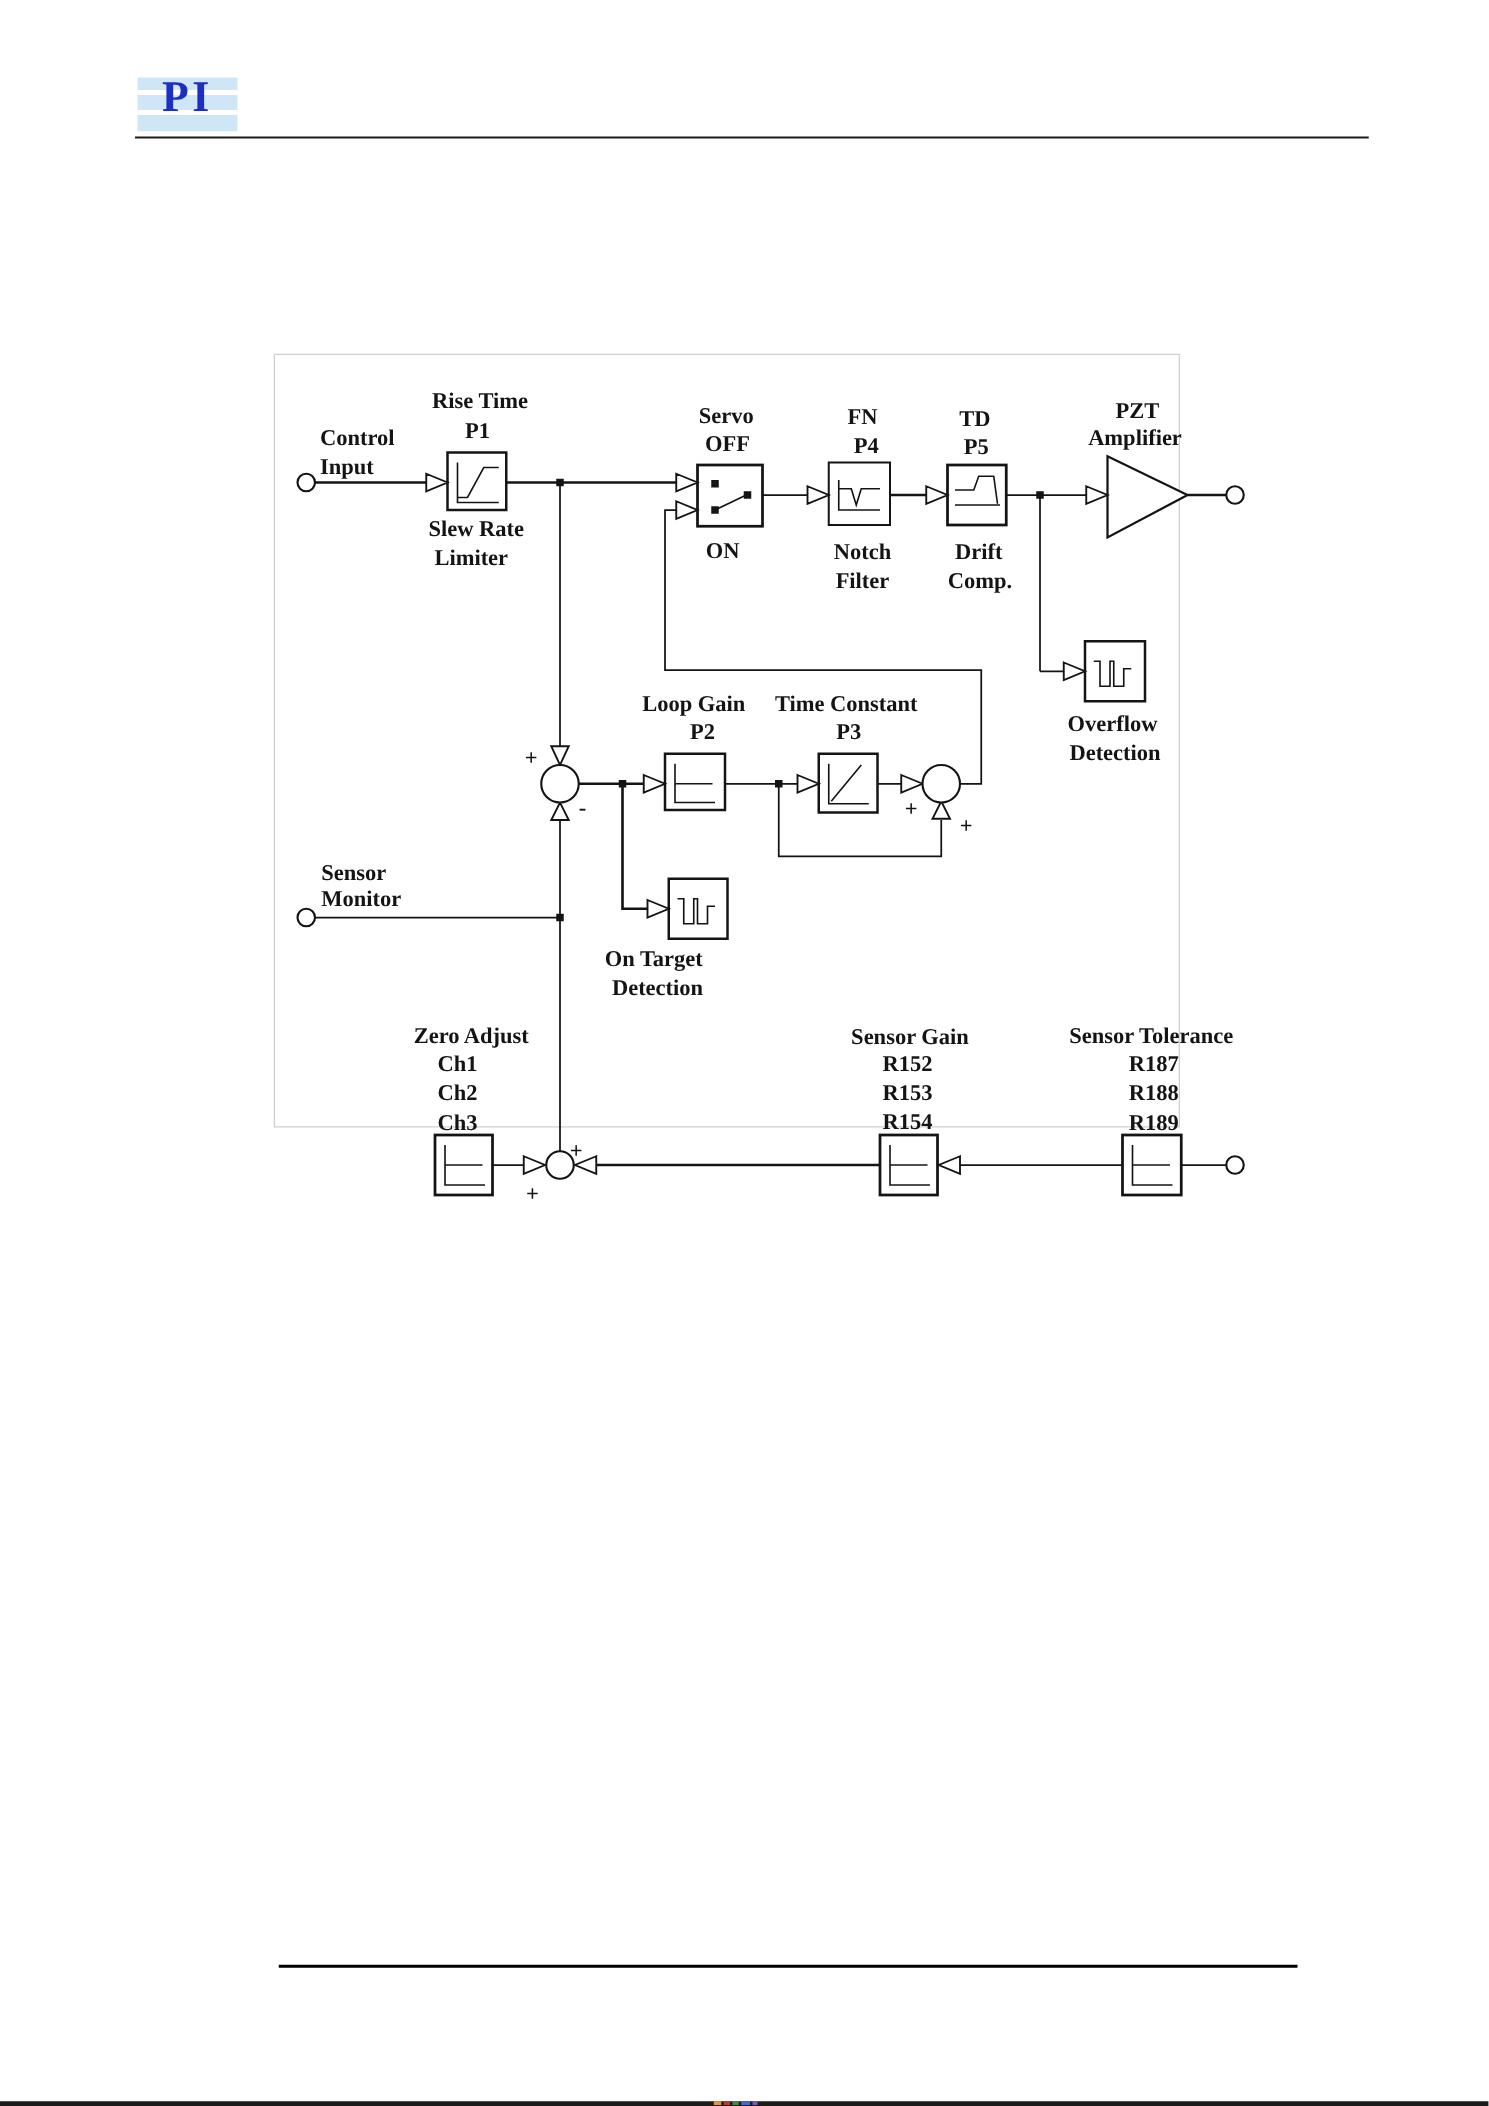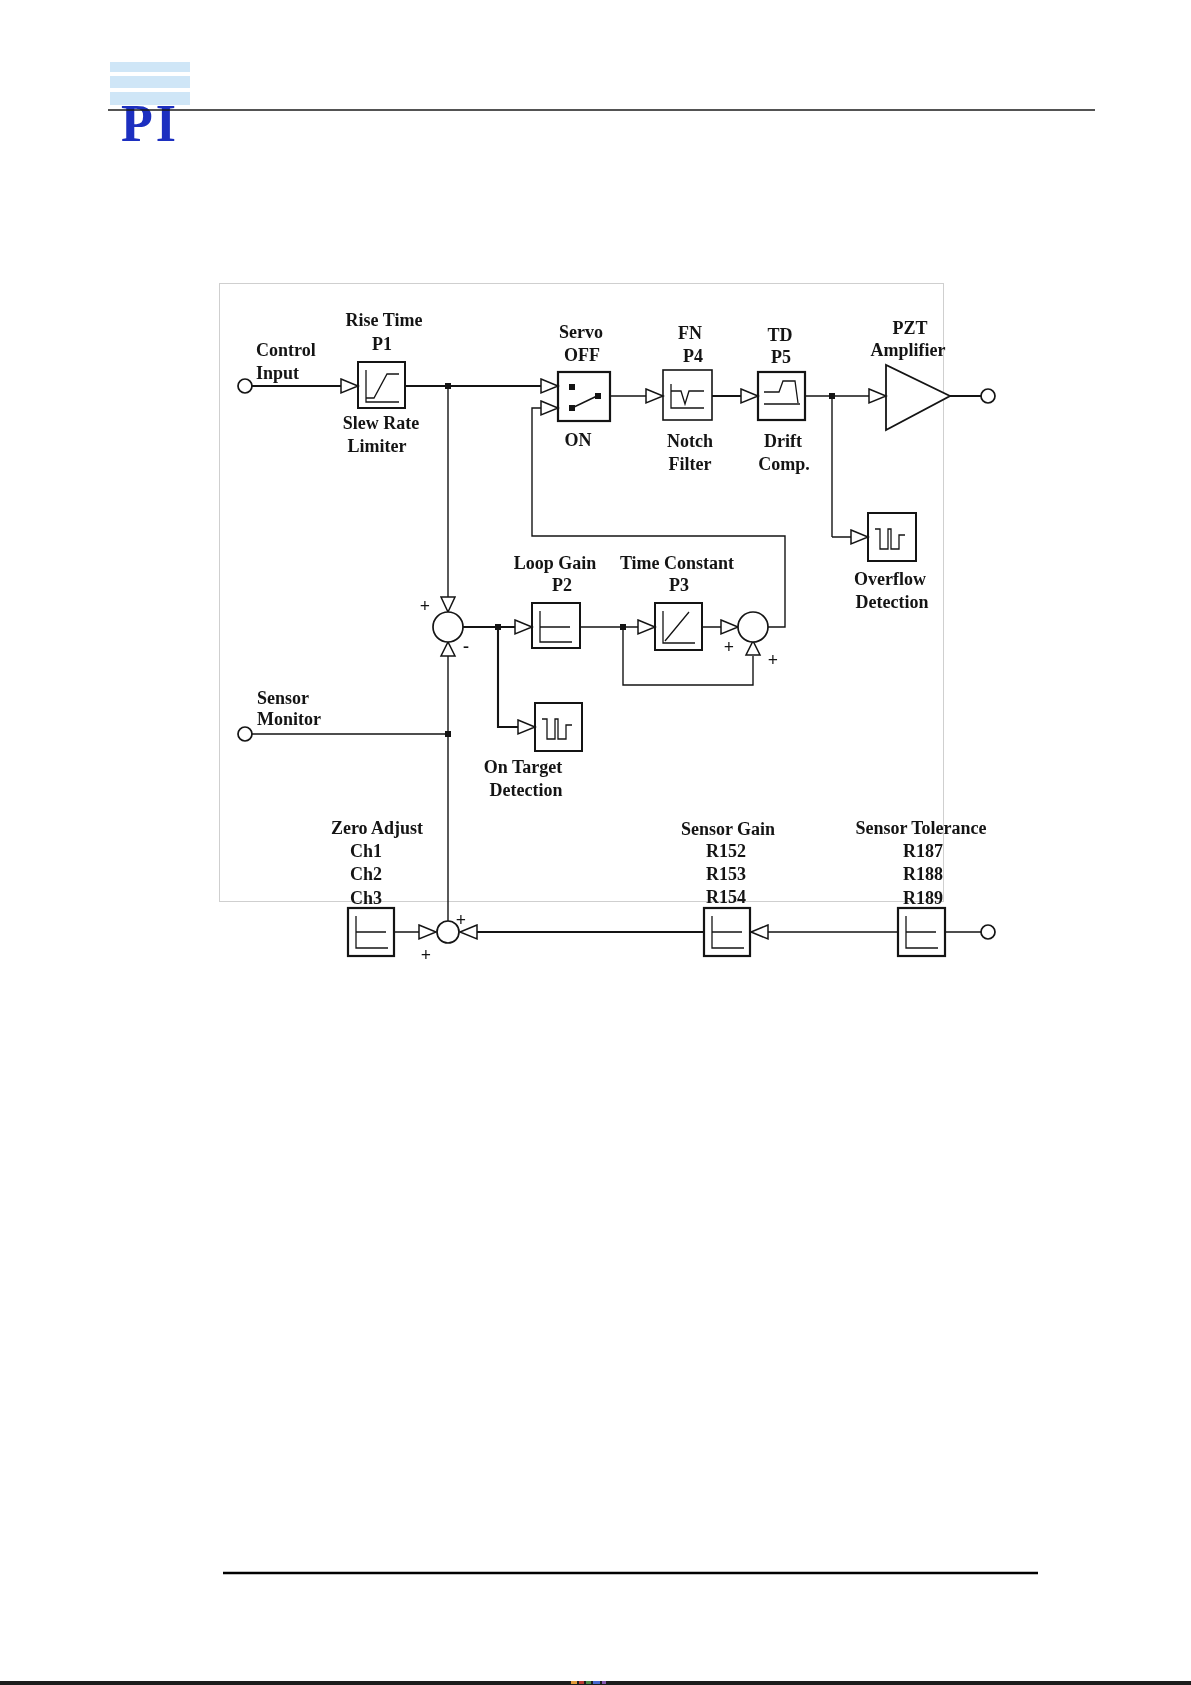--- a/index.html
+++ b/index.html
@@ -3,22 +3,22 @@
 <meta charset="utf-8">
 <style>
   html,body{margin:0;padding:0;background:#ffffff;}
   .page{position:relative;width:1191px;height:1685px;background:#fff;overflow:hidden;
         font-family:"Liberation Serif","DejaVu Serif",serif;}
   .logo{position:absolute;left:110px;top:62px;width:80px;height:43px;background:#cfe6f7;}
   .logo .stripe{position:absolute;left:0;width:80px;height:4px;background:#ffffff;}
   .logo .s1{top:10px;} .logo .s2{top:26px;}
   .logo .logo-text{position:absolute;left:0;top:0;width:80px;height:31px;
         display:flex;align-items:center;justify-content:center;
-        color:#1c2fc0;font-weight:bold;font-size:52px;letter-spacing:3px;
-        font-family:"Liberation Serif","DejaVu Serif",serif;margin-top:46px;}
+        color:#1c2fc0;font-weight:bold;font-size:35px;letter-spacing:3px;
+        font-family:"Liberation Serif","DejaVu Serif",serif;}
   svg.overlay{position:absolute;left:0;top:0;}
   svg text{font-family:"Liberation Serif","DejaVu Serif",serif;font-weight:bold;
            font-size:18px;fill:#141414;}
   svg text.mid{text-anchor:middle;}
   svg text.sign{font-size:18px;}
   .bottom-bar{position:absolute;left:0;top:1681px;width:1191px;height:4px;background:#1c1c1c;}
   .speck{position:absolute;top:1681px;height:3px;}
 </style>
 </head>
 <body>

